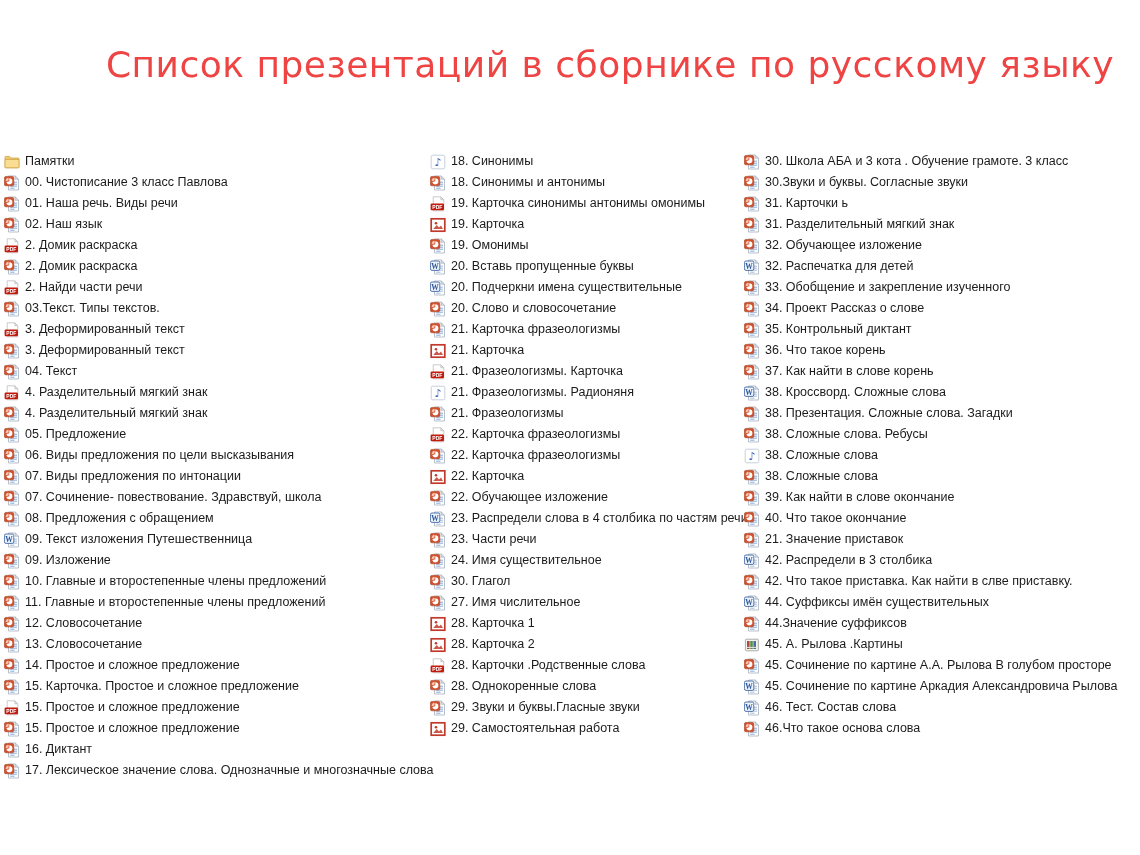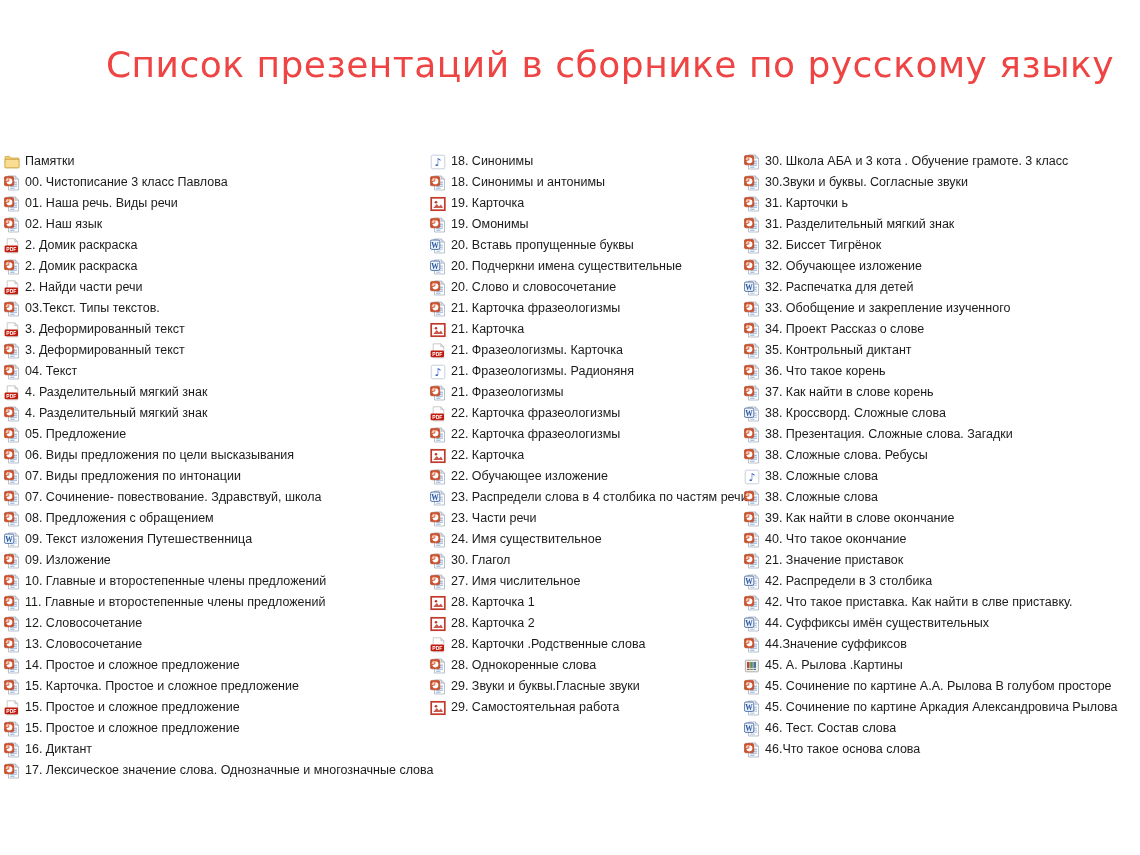--- a/index.html
+++ b/index.html
@@ -580,384 +580,395 @@
               <rect x="0.4" y="1.4" width="9.4" height="9.4" rx="1.6" fill="#d0512d" stroke="#a83d1e" stroke-width="0.6"></rect>
               <path d="M5.3 6.3 L5.3 3.2 A3.1 3.1 0 1 1 2.3 7 Z" fill="#ffffff"></path>
               <path d="M4.6 5.6 L1.7 6.3 A3.1 3.1 0 0 1 4.6 2.7 Z" fill="#f7c6b2"></path>
             </svg>
           </span>
           <span class="label">18. Синонимы и антонимы</span>
         </div>
         <div class="file-row">
           <span class="icon">
             <svg viewBox="0 0 16 16">
-              <rect x="1.2" y="1.8" width="13.6" height="12.4" fill="#ffffff" stroke="#c0392b" stroke-width="1.7"></rect>
-              <circle cx="6" cy="6.2" r="1.3" fill="#c0392b"></circle>
-              <path d="M3.2 12 L6.8 8 L9 10.4 L11 8.6 L13 12 Z" fill="#c0392b" opacity="0.85"></path>
-            </svg>
-          </span>
-          <span class="label">19. Карточка</span>
-        </div>
-        <div class="file-row">
-          <span class="icon">
-            <svg viewBox="0 0 16 16">
-              <path d="M4.5 1 H11.2 L14.5 4.3 V15 H4.5 Z" fill="#ffffff" stroke="#9aa7b8" stroke-width="0.7"></path>
-              <path d="M11.2 1 L14.5 4.3 H11.2 Z" fill="#dde5ee" stroke="#9aa7b8" stroke-width="0.6"></path>
-              <g stroke="#7aa0d4" stroke-width="0.9">
-                <line x1="6.2" y1="7.2" x2="13" y2="7.2"></line>
-                <line x1="6.2" y1="9.2" x2="13" y2="9.2"></line>
-                <line x1="6.2" y1="11.2" x2="13" y2="11.2"></line>
-                <line x1="6.2" y1="13.2" x2="10.5" y2="13.2"></line>
-              </g>
-              <rect x="0.4" y="1.4" width="9.4" height="9.4" rx="1.6" fill="#d0512d" stroke="#a83d1e" stroke-width="0.6"></rect>
-              <path d="M5.3 6.3 L5.3 3.2 A3.1 3.1 0 1 1 2.3 7 Z" fill="#ffffff"></path>
-              <path d="M4.6 5.6 L1.7 6.3 A3.1 3.1 0 0 1 4.6 2.7 Z" fill="#f7c6b2"></path>
-            </svg>
-          </span>
-          <span class="label">19. Омонимы</span>
-        </div>
-        <div class="file-row">
-          <span class="icon">
-            <svg viewBox="0 0 16 16">
-              <path d="M4.5 1 H11.2 L14.5 4.3 V15 H4.5 Z" fill="#ffffff" stroke="#9aa7b8" stroke-width="0.7"></path>
-              <path d="M11.2 1 L14.5 4.3 H11.2 Z" fill="#dde5ee" stroke="#9aa7b8" stroke-width="0.6"></path>
-              <g stroke="#9fb6d4" stroke-width="0.9">
-                <line x1="6.2" y1="7.2" x2="13" y2="7.2"></line>
-                <line x1="6.2" y1="9.2" x2="13" y2="9.2"></line>
-                <line x1="6.2" y1="11.2" x2="13" y2="11.2"></line>
-                <line x1="6.2" y1="13.2" x2="10.5" y2="13.2"></line>
-              </g>
-              <rect x="0.4" y="2" width="9.4" height="9.4" rx="1.6" fill="#eef3fb" stroke="#2b579a" stroke-width="0.8"></rect>
-              <text x="5.1" y="9.6" font-size="7.5" font-weight="bold" fill="#2b579a" text-anchor="middle" font-family="Liberation Serif, serif">W</text>
-            </svg>
-          </span>
-          <span class="label">20. Вставь пропущенные буквы</span>
-        </div>
-        <div class="file-row">
-          <span class="icon">
-            <svg viewBox="0 0 16 16">
-              <path d="M4.5 1 H11.2 L14.5 4.3 V15 H4.5 Z" fill="#ffffff" stroke="#9aa7b8" stroke-width="0.7"></path>
-              <path d="M11.2 1 L14.5 4.3 H11.2 Z" fill="#dde5ee" stroke="#9aa7b8" stroke-width="0.6"></path>
-              <g stroke="#9fb6d4" stroke-width="0.9">
-                <line x1="6.2" y1="7.2" x2="13" y2="7.2"></line>
-                <line x1="6.2" y1="9.2" x2="13" y2="9.2"></line>
-                <line x1="6.2" y1="11.2" x2="13" y2="11.2"></line>
-                <line x1="6.2" y1="13.2" x2="10.5" y2="13.2"></line>
-              </g>
-              <rect x="0.4" y="2" width="9.4" height="9.4" rx="1.6" fill="#eef3fb" stroke="#2b579a" stroke-width="0.8"></rect>
-              <text x="5.1" y="9.6" font-size="7.5" font-weight="bold" fill="#2b579a" text-anchor="middle" font-family="Liberation Serif, serif">W</text>
-            </svg>
-          </span>
-          <span class="label">20. Подчеркни имена существительные</span>
-        </div>
-        <div class="file-row">
-          <span class="icon">
-            <svg viewBox="0 0 16 16">
-              <path d="M4.5 1 H11.2 L14.5 4.3 V15 H4.5 Z" fill="#ffffff" stroke="#9aa7b8" stroke-width="0.7"></path>
-              <path d="M11.2 1 L14.5 4.3 H11.2 Z" fill="#dde5ee" stroke="#9aa7b8" stroke-width="0.6"></path>
-              <g stroke="#7aa0d4" stroke-width="0.9">
-                <line x1="6.2" y1="7.2" x2="13" y2="7.2"></line>
-                <line x1="6.2" y1="9.2" x2="13" y2="9.2"></line>
-                <line x1="6.2" y1="11.2" x2="13" y2="11.2"></line>
-                <line x1="6.2" y1="13.2" x2="10.5" y2="13.2"></line>
-              </g>
-              <rect x="0.4" y="1.4" width="9.4" height="9.4" rx="1.6" fill="#d0512d" stroke="#a83d1e" stroke-width="0.6"></rect>
-              <path d="M5.3 6.3 L5.3 3.2 A3.1 3.1 0 1 1 2.3 7 Z" fill="#ffffff"></path>
-              <path d="M4.6 5.6 L1.7 6.3 A3.1 3.1 0 0 1 4.6 2.7 Z" fill="#f7c6b2"></path>
-            </svg>
-          </span>
-          <span class="label">20. Слово и словосочетание</span>
-        </div>
-        <div class="file-row">
-          <span class="icon">
-            <svg viewBox="0 0 16 16">
-              <path d="M4.5 1 H11.2 L14.5 4.3 V15 H4.5 Z" fill="#ffffff" stroke="#9aa7b8" stroke-width="0.7"></path>
-              <path d="M11.2 1 L14.5 4.3 H11.2 Z" fill="#dde5ee" stroke="#9aa7b8" stroke-width="0.6"></path>
-              <g stroke="#7aa0d4" stroke-width="0.9">
-                <line x1="6.2" y1="7.2" x2="13" y2="7.2"></line>
-                <line x1="6.2" y1="9.2" x2="13" y2="9.2"></line>
-                <line x1="6.2" y1="11.2" x2="13" y2="11.2"></line>
-                <line x1="6.2" y1="13.2" x2="10.5" y2="13.2"></line>
-              </g>
-              <rect x="0.4" y="1.4" width="9.4" height="9.4" rx="1.6" fill="#d0512d" stroke="#a83d1e" stroke-width="0.6"></rect>
-              <path d="M5.3 6.3 L5.3 3.2 A3.1 3.1 0 1 1 2.3 7 Z" fill="#ffffff"></path>
-              <path d="M4.6 5.6 L1.7 6.3 A3.1 3.1 0 0 1 4.6 2.7 Z" fill="#f7c6b2"></path>
-            </svg>
-          </span>
-          <span class="label">21. Карточка фразеологизмы</span>
-        </div>
-        <div class="file-row">
-          <span class="icon">
-            <svg viewBox="0 0 16 16">
-              <rect x="1.2" y="1.8" width="13.6" height="12.4" fill="#ffffff" stroke="#c0392b" stroke-width="1.7"></rect>
-              <circle cx="6" cy="6.2" r="1.3" fill="#c0392b"></circle>
-              <path d="M3.2 12 L6.8 8 L9 10.4 L11 8.6 L13 12 Z" fill="#c0392b" opacity="0.85"></path>
-            </svg>
-          </span>
-          <span class="label">21. Карточка</span>
-        </div>
-        <div class="file-row">
-          <span class="icon">
-            <svg viewBox="0 0 16 16">
               <path d="M3.2 0.8 H10.8 L13.8 3.8 V14.8 H3.2 Z" fill="#ffffff" stroke="#b5b5b5" stroke-width="0.7"></path>
               <path d="M10.8 0.8 L13.8 3.8 H10.8 Z" fill="#e4e4e4" stroke="#b5b5b5" stroke-width="0.6"></path>
               <rect x="0.6" y="7.6" width="13.4" height="6.6" rx="1.2" fill="#c11b0e"></rect>
               <text x="7.3" y="12.8" font-size="5" font-weight="bold" fill="#ffffff" text-anchor="middle" font-family="Liberation Sans, sans-serif">PDF</text>
             </svg>
           </span>
-          <span class="label">21. Фразеологизмы. Карточка</span>
-        </div>
-        <div class="file-row">
-          <span class="icon">
-            <svg viewBox="0 0 16 16">
-              <rect x="1.2" y="1.2" width="13.6" height="13.6" rx="1.5" fill="#ffffff" stroke="#b8c4d6" stroke-width="0.8"></rect>
-              <text x="8" y="12" font-size="11" fill="#3a66c4" text-anchor="middle" font-family="DejaVu Sans, sans-serif">♪</text>
-            </svg>
-          </span>
-          <span class="label">21. Фразеологизмы. Радионяня</span>
-        </div>
-        <div class="file-row">
-          <span class="icon">
-            <svg viewBox="0 0 16 16">
-              <path d="M4.5 1 H11.2 L14.5 4.3 V15 H4.5 Z" fill="#ffffff" stroke="#9aa7b8" stroke-width="0.7"></path>
-              <path d="M11.2 1 L14.5 4.3 H11.2 Z" fill="#dde5ee" stroke="#9aa7b8" stroke-width="0.6"></path>
-              <g stroke="#7aa0d4" stroke-width="0.9">
-                <line x1="6.2" y1="7.2" x2="13" y2="7.2"></line>
-                <line x1="6.2" y1="9.2" x2="13" y2="9.2"></line>
-                <line x1="6.2" y1="11.2" x2="13" y2="11.2"></line>
-                <line x1="6.2" y1="13.2" x2="10.5" y2="13.2"></line>
-              </g>
-              <rect x="0.4" y="1.4" width="9.4" height="9.4" rx="1.6" fill="#d0512d" stroke="#a83d1e" stroke-width="0.6"></rect>
-              <path d="M5.3 6.3 L5.3 3.2 A3.1 3.1 0 1 1 2.3 7 Z" fill="#ffffff"></path>
-              <path d="M4.6 5.6 L1.7 6.3 A3.1 3.1 0 0 1 4.6 2.7 Z" fill="#f7c6b2"></path>
-            </svg>
-          </span>
-          <span class="label">21. Фразеологизмы</span>
+          <span class="label">19. Карточка синонимы антонимы омонимы</span>
+        </div>
+        <div class="file-row">
+          <span class="icon">
+            <svg viewBox="0 0 16 16">
+              <rect x="1.2" y="1.8" width="13.6" height="12.4" fill="#ffffff" stroke="#c0392b" stroke-width="1.7"></rect>
+              <circle cx="6" cy="6.2" r="1.3" fill="#c0392b"></circle>
+              <path d="M3.2 12 L6.8 8 L9 10.4 L11 8.6 L13 12 Z" fill="#c0392b" opacity="0.85"></path>
+            </svg>
+          </span>
+          <span class="label">19. Карточка</span>
+        </div>
+        <div class="file-row">
+          <span class="icon">
+            <svg viewBox="0 0 16 16">
+              <path d="M4.5 1 H11.2 L14.5 4.3 V15 H4.5 Z" fill="#ffffff" stroke="#9aa7b8" stroke-width="0.7"></path>
+              <path d="M11.2 1 L14.5 4.3 H11.2 Z" fill="#dde5ee" stroke="#9aa7b8" stroke-width="0.6"></path>
+              <g stroke="#7aa0d4" stroke-width="0.9">
+                <line x1="6.2" y1="7.2" x2="13" y2="7.2"></line>
+                <line x1="6.2" y1="9.2" x2="13" y2="9.2"></line>
+                <line x1="6.2" y1="11.2" x2="13" y2="11.2"></line>
+                <line x1="6.2" y1="13.2" x2="10.5" y2="13.2"></line>
+              </g>
+              <rect x="0.4" y="1.4" width="9.4" height="9.4" rx="1.6" fill="#d0512d" stroke="#a83d1e" stroke-width="0.6"></rect>
+              <path d="M5.3 6.3 L5.3 3.2 A3.1 3.1 0 1 1 2.3 7 Z" fill="#ffffff"></path>
+              <path d="M4.6 5.6 L1.7 6.3 A3.1 3.1 0 0 1 4.6 2.7 Z" fill="#f7c6b2"></path>
+            </svg>
+          </span>
+          <span class="label">19. Омонимы</span>
+        </div>
+        <div class="file-row">
+          <span class="icon">
+            <svg viewBox="0 0 16 16">
+              <path d="M4.5 1 H11.2 L14.5 4.3 V15 H4.5 Z" fill="#ffffff" stroke="#9aa7b8" stroke-width="0.7"></path>
+              <path d="M11.2 1 L14.5 4.3 H11.2 Z" fill="#dde5ee" stroke="#9aa7b8" stroke-width="0.6"></path>
+              <g stroke="#9fb6d4" stroke-width="0.9">
+                <line x1="6.2" y1="7.2" x2="13" y2="7.2"></line>
+                <line x1="6.2" y1="9.2" x2="13" y2="9.2"></line>
+                <line x1="6.2" y1="11.2" x2="13" y2="11.2"></line>
+                <line x1="6.2" y1="13.2" x2="10.5" y2="13.2"></line>
+              </g>
+              <rect x="0.4" y="2" width="9.4" height="9.4" rx="1.6" fill="#eef3fb" stroke="#2b579a" stroke-width="0.8"></rect>
+              <text x="5.1" y="9.6" font-size="7.5" font-weight="bold" fill="#2b579a" text-anchor="middle" font-family="Liberation Serif, serif">W</text>
+            </svg>
+          </span>
+          <span class="label">20. Вставь пропущенные буквы</span>
+        </div>
+        <div class="file-row">
+          <span class="icon">
+            <svg viewBox="0 0 16 16">
+              <path d="M4.5 1 H11.2 L14.5 4.3 V15 H4.5 Z" fill="#ffffff" stroke="#9aa7b8" stroke-width="0.7"></path>
+              <path d="M11.2 1 L14.5 4.3 H11.2 Z" fill="#dde5ee" stroke="#9aa7b8" stroke-width="0.6"></path>
+              <g stroke="#9fb6d4" stroke-width="0.9">
+                <line x1="6.2" y1="7.2" x2="13" y2="7.2"></line>
+                <line x1="6.2" y1="9.2" x2="13" y2="9.2"></line>
+                <line x1="6.2" y1="11.2" x2="13" y2="11.2"></line>
+                <line x1="6.2" y1="13.2" x2="10.5" y2="13.2"></line>
+              </g>
+              <rect x="0.4" y="2" width="9.4" height="9.4" rx="1.6" fill="#eef3fb" stroke="#2b579a" stroke-width="0.8"></rect>
+              <text x="5.1" y="9.6" font-size="7.5" font-weight="bold" fill="#2b579a" text-anchor="middle" font-family="Liberation Serif, serif">W</text>
+            </svg>
+          </span>
+          <span class="label">20. Подчеркни имена существительные</span>
+        </div>
+        <div class="file-row">
+          <span class="icon">
+            <svg viewBox="0 0 16 16">
+              <path d="M4.5 1 H11.2 L14.5 4.3 V15 H4.5 Z" fill="#ffffff" stroke="#9aa7b8" stroke-width="0.7"></path>
+              <path d="M11.2 1 L14.5 4.3 H11.2 Z" fill="#dde5ee" stroke="#9aa7b8" stroke-width="0.6"></path>
+              <g stroke="#7aa0d4" stroke-width="0.9">
+                <line x1="6.2" y1="7.2" x2="13" y2="7.2"></line>
+                <line x1="6.2" y1="9.2" x2="13" y2="9.2"></line>
+                <line x1="6.2" y1="11.2" x2="13" y2="11.2"></line>
+                <line x1="6.2" y1="13.2" x2="10.5" y2="13.2"></line>
+              </g>
+              <rect x="0.4" y="1.4" width="9.4" height="9.4" rx="1.6" fill="#d0512d" stroke="#a83d1e" stroke-width="0.6"></rect>
+              <path d="M5.3 6.3 L5.3 3.2 A3.1 3.1 0 1 1 2.3 7 Z" fill="#ffffff"></path>
+              <path d="M4.6 5.6 L1.7 6.3 A3.1 3.1 0 0 1 4.6 2.7 Z" fill="#f7c6b2"></path>
+            </svg>
+          </span>
+          <span class="label">20. Слово и словосочетание</span>
+        </div>
+        <div class="file-row">
+          <span class="icon">
+            <svg viewBox="0 0 16 16">
+              <path d="M4.5 1 H11.2 L14.5 4.3 V15 H4.5 Z" fill="#ffffff" stroke="#9aa7b8" stroke-width="0.7"></path>
+              <path d="M11.2 1 L14.5 4.3 H11.2 Z" fill="#dde5ee" stroke="#9aa7b8" stroke-width="0.6"></path>
+              <g stroke="#7aa0d4" stroke-width="0.9">
+                <line x1="6.2" y1="7.2" x2="13" y2="7.2"></line>
+                <line x1="6.2" y1="9.2" x2="13" y2="9.2"></line>
+                <line x1="6.2" y1="11.2" x2="13" y2="11.2"></line>
+                <line x1="6.2" y1="13.2" x2="10.5" y2="13.2"></line>
+              </g>
+              <rect x="0.4" y="1.4" width="9.4" height="9.4" rx="1.6" fill="#d0512d" stroke="#a83d1e" stroke-width="0.6"></rect>
+              <path d="M5.3 6.3 L5.3 3.2 A3.1 3.1 0 1 1 2.3 7 Z" fill="#ffffff"></path>
+              <path d="M4.6 5.6 L1.7 6.3 A3.1 3.1 0 0 1 4.6 2.7 Z" fill="#f7c6b2"></path>
+            </svg>
+          </span>
+          <span class="label">21. Карточка фразеологизмы</span>
+        </div>
+        <div class="file-row">
+          <span class="icon">
+            <svg viewBox="0 0 16 16">
+              <rect x="1.2" y="1.8" width="13.6" height="12.4" fill="#ffffff" stroke="#c0392b" stroke-width="1.7"></rect>
+              <circle cx="6" cy="6.2" r="1.3" fill="#c0392b"></circle>
+              <path d="M3.2 12 L6.8 8 L9 10.4 L11 8.6 L13 12 Z" fill="#c0392b" opacity="0.85"></path>
+            </svg>
+          </span>
+          <span class="label">21. Карточка</span>
         </div>
         <div class="file-row">
           <span class="icon">
             <svg viewBox="0 0 16 16">
               <path d="M3.2 0.8 H10.8 L13.8 3.8 V14.8 H3.2 Z" fill="#ffffff" stroke="#b5b5b5" stroke-width="0.7"></path>
               <path d="M10.8 0.8 L13.8 3.8 H10.8 Z" fill="#e4e4e4" stroke="#b5b5b5" stroke-width="0.6"></path>
               <rect x="0.6" y="7.6" width="13.4" height="6.6" rx="1.2" fill="#c11b0e"></rect>
               <text x="7.3" y="12.8" font-size="5" font-weight="bold" fill="#ffffff" text-anchor="middle" font-family="Liberation Sans, sans-serif">PDF</text>
             </svg>
           </span>
-          <span class="label">22. Карточка фразеологизмы</span>
-        </div>
-        <div class="file-row">
-          <span class="icon">
-            <svg viewBox="0 0 16 16">
-              <path d="M4.5 1 H11.2 L14.5 4.3 V15 H4.5 Z" fill="#ffffff" stroke="#9aa7b8" stroke-width="0.7"></path>
-              <path d="M11.2 1 L14.5 4.3 H11.2 Z" fill="#dde5ee" stroke="#9aa7b8" stroke-width="0.6"></path>
-              <g stroke="#7aa0d4" stroke-width="0.9">
-                <line x1="6.2" y1="7.2" x2="13" y2="7.2"></line>
-                <line x1="6.2" y1="9.2" x2="13" y2="9.2"></line>
-                <line x1="6.2" y1="11.2" x2="13" y2="11.2"></line>
-                <line x1="6.2" y1="13.2" x2="10.5" y2="13.2"></line>
-              </g>
-              <rect x="0.4" y="1.4" width="9.4" height="9.4" rx="1.6" fill="#d0512d" stroke="#a83d1e" stroke-width="0.6"></rect>
-              <path d="M5.3 6.3 L5.3 3.2 A3.1 3.1 0 1 1 2.3 7 Z" fill="#ffffff"></path>
-              <path d="M4.6 5.6 L1.7 6.3 A3.1 3.1 0 0 1 4.6 2.7 Z" fill="#f7c6b2"></path>
-            </svg>
-          </span>
-          <span class="label">22. Карточка фразеологизмы</span>
-        </div>
-        <div class="file-row">
-          <span class="icon">
-            <svg viewBox="0 0 16 16">
-              <rect x="1.2" y="1.8" width="13.6" height="12.4" fill="#ffffff" stroke="#c0392b" stroke-width="1.7"></rect>
-              <circle cx="6" cy="6.2" r="1.3" fill="#c0392b"></circle>
-              <path d="M3.2 12 L6.8 8 L9 10.4 L11 8.6 L13 12 Z" fill="#c0392b" opacity="0.85"></path>
-            </svg>
-          </span>
-          <span class="label">22. Карточка</span>
-        </div>
-        <div class="file-row">
-          <span class="icon">
-            <svg viewBox="0 0 16 16">
-              <path d="M4.5 1 H11.2 L14.5 4.3 V15 H4.5 Z" fill="#ffffff" stroke="#9aa7b8" stroke-width="0.7"></path>
-              <path d="M11.2 1 L14.5 4.3 H11.2 Z" fill="#dde5ee" stroke="#9aa7b8" stroke-width="0.6"></path>
-              <g stroke="#7aa0d4" stroke-width="0.9">
-                <line x1="6.2" y1="7.2" x2="13" y2="7.2"></line>
-                <line x1="6.2" y1="9.2" x2="13" y2="9.2"></line>
-                <line x1="6.2" y1="11.2" x2="13" y2="11.2"></line>
-                <line x1="6.2" y1="13.2" x2="10.5" y2="13.2"></line>
-              </g>
-              <rect x="0.4" y="1.4" width="9.4" height="9.4" rx="1.6" fill="#d0512d" stroke="#a83d1e" stroke-width="0.6"></rect>
-              <path d="M5.3 6.3 L5.3 3.2 A3.1 3.1 0 1 1 2.3 7 Z" fill="#ffffff"></path>
-              <path d="M4.6 5.6 L1.7 6.3 A3.1 3.1 0 0 1 4.6 2.7 Z" fill="#f7c6b2"></path>
-            </svg>
-          </span>
-          <span class="label">22. Обучающее изложение</span>
-        </div>
-        <div class="file-row">
-          <span class="icon">
-            <svg viewBox="0 0 16 16">
-              <path d="M4.5 1 H11.2 L14.5 4.3 V15 H4.5 Z" fill="#ffffff" stroke="#9aa7b8" stroke-width="0.7"></path>
-              <path d="M11.2 1 L14.5 4.3 H11.2 Z" fill="#dde5ee" stroke="#9aa7b8" stroke-width="0.6"></path>
-              <g stroke="#9fb6d4" stroke-width="0.9">
-                <line x1="6.2" y1="7.2" x2="13" y2="7.2"></line>
-                <line x1="6.2" y1="9.2" x2="13" y2="9.2"></line>
-                <line x1="6.2" y1="11.2" x2="13" y2="11.2"></line>
-                <line x1="6.2" y1="13.2" x2="10.5" y2="13.2"></line>
-              </g>
-              <rect x="0.4" y="2" width="9.4" height="9.4" rx="1.6" fill="#eef3fb" stroke="#2b579a" stroke-width="0.8"></rect>
-              <text x="5.1" y="9.6" font-size="7.5" font-weight="bold" fill="#2b579a" text-anchor="middle" font-family="Liberation Serif, serif">W</text>
-            </svg>
-          </span>
-          <span class="label">23. Распредели слова в 4 столбика по частям речи</span>
-        </div>
-        <div class="file-row">
-          <span class="icon">
-            <svg viewBox="0 0 16 16">
-              <path d="M4.5 1 H11.2 L14.5 4.3 V15 H4.5 Z" fill="#ffffff" stroke="#9aa7b8" stroke-width="0.7"></path>
-              <path d="M11.2 1 L14.5 4.3 H11.2 Z" fill="#dde5ee" stroke="#9aa7b8" stroke-width="0.6"></path>
-              <g stroke="#7aa0d4" stroke-width="0.9">
-                <line x1="6.2" y1="7.2" x2="13" y2="7.2"></line>
-                <line x1="6.2" y1="9.2" x2="13" y2="9.2"></line>
-                <line x1="6.2" y1="11.2" x2="13" y2="11.2"></line>
-                <line x1="6.2" y1="13.2" x2="10.5" y2="13.2"></line>
-              </g>
-              <rect x="0.4" y="1.4" width="9.4" height="9.4" rx="1.6" fill="#d0512d" stroke="#a83d1e" stroke-width="0.6"></rect>
-              <path d="M5.3 6.3 L5.3 3.2 A3.1 3.1 0 1 1 2.3 7 Z" fill="#ffffff"></path>
-              <path d="M4.6 5.6 L1.7 6.3 A3.1 3.1 0 0 1 4.6 2.7 Z" fill="#f7c6b2"></path>
-            </svg>
-          </span>
-          <span class="label">23. Части речи</span>
-        </div>
-        <div class="file-row">
-          <span class="icon">
-            <svg viewBox="0 0 16 16">
-              <path d="M4.5 1 H11.2 L14.5 4.3 V15 H4.5 Z" fill="#ffffff" stroke="#9aa7b8" stroke-width="0.7"></path>
-              <path d="M11.2 1 L14.5 4.3 H11.2 Z" fill="#dde5ee" stroke="#9aa7b8" stroke-width="0.6"></path>
-              <g stroke="#7aa0d4" stroke-width="0.9">
-                <line x1="6.2" y1="7.2" x2="13" y2="7.2"></line>
-                <line x1="6.2" y1="9.2" x2="13" y2="9.2"></line>
-                <line x1="6.2" y1="11.2" x2="13" y2="11.2"></line>
-                <line x1="6.2" y1="13.2" x2="10.5" y2="13.2"></line>
-              </g>
-              <rect x="0.4" y="1.4" width="9.4" height="9.4" rx="1.6" fill="#d0512d" stroke="#a83d1e" stroke-width="0.6"></rect>
-              <path d="M5.3 6.3 L5.3 3.2 A3.1 3.1 0 1 1 2.3 7 Z" fill="#ffffff"></path>
-              <path d="M4.6 5.6 L1.7 6.3 A3.1 3.1 0 0 1 4.6 2.7 Z" fill="#f7c6b2"></path>
-            </svg>
-          </span>
-          <span class="label">24. Имя существительное</span>
-        </div>
-        <div class="file-row">
-          <span class="icon">
-            <svg viewBox="0 0 16 16">
-              <path d="M4.5 1 H11.2 L14.5 4.3 V15 H4.5 Z" fill="#ffffff" stroke="#9aa7b8" stroke-width="0.7"></path>
-              <path d="M11.2 1 L14.5 4.3 H11.2 Z" fill="#dde5ee" stroke="#9aa7b8" stroke-width="0.6"></path>
-              <g stroke="#7aa0d4" stroke-width="0.9">
-                <line x1="6.2" y1="7.2" x2="13" y2="7.2"></line>
-                <line x1="6.2" y1="9.2" x2="13" y2="9.2"></line>
-                <line x1="6.2" y1="11.2" x2="13" y2="11.2"></line>
-                <line x1="6.2" y1="13.2" x2="10.5" y2="13.2"></line>
-              </g>
-              <rect x="0.4" y="1.4" width="9.4" height="9.4" rx="1.6" fill="#d0512d" stroke="#a83d1e" stroke-width="0.6"></rect>
-              <path d="M5.3 6.3 L5.3 3.2 A3.1 3.1 0 1 1 2.3 7 Z" fill="#ffffff"></path>
-              <path d="M4.6 5.6 L1.7 6.3 A3.1 3.1 0 0 1 4.6 2.7 Z" fill="#f7c6b2"></path>
-            </svg>
-          </span>
-          <span class="label">30. Глагол</span>
-        </div>
-        <div class="file-row">
-          <span class="icon">
-            <svg viewBox="0 0 16 16">
-              <path d="M4.5 1 H11.2 L14.5 4.3 V15 H4.5 Z" fill="#ffffff" stroke="#9aa7b8" stroke-width="0.7"></path>
-              <path d="M11.2 1 L14.5 4.3 H11.2 Z" fill="#dde5ee" stroke="#9aa7b8" stroke-width="0.6"></path>
-              <g stroke="#7aa0d4" stroke-width="0.9">
-                <line x1="6.2" y1="7.2" x2="13" y2="7.2"></line>
-                <line x1="6.2" y1="9.2" x2="13" y2="9.2"></line>
-                <line x1="6.2" y1="11.2" x2="13" y2="11.2"></line>
-                <line x1="6.2" y1="13.2" x2="10.5" y2="13.2"></line>
-              </g>
-              <rect x="0.4" y="1.4" width="9.4" height="9.4" rx="1.6" fill="#d0512d" stroke="#a83d1e" stroke-width="0.6"></rect>
-              <path d="M5.3 6.3 L5.3 3.2 A3.1 3.1 0 1 1 2.3 7 Z" fill="#ffffff"></path>
-              <path d="M4.6 5.6 L1.7 6.3 A3.1 3.1 0 0 1 4.6 2.7 Z" fill="#f7c6b2"></path>
-            </svg>
-          </span>
-          <span class="label">27. Имя числительное</span>
-        </div>
-        <div class="file-row">
-          <span class="icon">
-            <svg viewBox="0 0 16 16">
-              <rect x="1.2" y="1.8" width="13.6" height="12.4" fill="#ffffff" stroke="#c0392b" stroke-width="1.7"></rect>
-              <circle cx="6" cy="6.2" r="1.3" fill="#c0392b"></circle>
-              <path d="M3.2 12 L6.8 8 L9 10.4 L11 8.6 L13 12 Z" fill="#c0392b" opacity="0.85"></path>
-            </svg>
-          </span>
-          <span class="label">28. Карточка 1</span>
-        </div>
-        <div class="file-row">
-          <span class="icon">
-            <svg viewBox="0 0 16 16">
-              <rect x="1.2" y="1.8" width="13.6" height="12.4" fill="#ffffff" stroke="#c0392b" stroke-width="1.7"></rect>
-              <circle cx="6" cy="6.2" r="1.3" fill="#c0392b"></circle>
-              <path d="M3.2 12 L6.8 8 L9 10.4 L11 8.6 L13 12 Z" fill="#c0392b" opacity="0.85"></path>
-            </svg>
-          </span>
-          <span class="label">28. Карточка 2</span>
+          <span class="label">21. Фразеологизмы. Карточка</span>
+        </div>
+        <div class="file-row">
+          <span class="icon">
+            <svg viewBox="0 0 16 16">
+              <rect x="1.2" y="1.2" width="13.6" height="13.6" rx="1.5" fill="#ffffff" stroke="#b8c4d6" stroke-width="0.8"></rect>
+              <text x="8" y="12" font-size="11" fill="#3a66c4" text-anchor="middle" font-family="DejaVu Sans, sans-serif">♪</text>
+            </svg>
+          </span>
+          <span class="label">21. Фразеологизмы. Радионяня</span>
+        </div>
+        <div class="file-row">
+          <span class="icon">
+            <svg viewBox="0 0 16 16">
+              <path d="M4.5 1 H11.2 L14.5 4.3 V15 H4.5 Z" fill="#ffffff" stroke="#9aa7b8" stroke-width="0.7"></path>
+              <path d="M11.2 1 L14.5 4.3 H11.2 Z" fill="#dde5ee" stroke="#9aa7b8" stroke-width="0.6"></path>
+              <g stroke="#7aa0d4" stroke-width="0.9">
+                <line x1="6.2" y1="7.2" x2="13" y2="7.2"></line>
+                <line x1="6.2" y1="9.2" x2="13" y2="9.2"></line>
+                <line x1="6.2" y1="11.2" x2="13" y2="11.2"></line>
+                <line x1="6.2" y1="13.2" x2="10.5" y2="13.2"></line>
+              </g>
+              <rect x="0.4" y="1.4" width="9.4" height="9.4" rx="1.6" fill="#d0512d" stroke="#a83d1e" stroke-width="0.6"></rect>
+              <path d="M5.3 6.3 L5.3 3.2 A3.1 3.1 0 1 1 2.3 7 Z" fill="#ffffff"></path>
+              <path d="M4.6 5.6 L1.7 6.3 A3.1 3.1 0 0 1 4.6 2.7 Z" fill="#f7c6b2"></path>
+            </svg>
+          </span>
+          <span class="label">21. Фразеологизмы</span>
         </div>
         <div class="file-row">
           <span class="icon">
             <svg viewBox="0 0 16 16">
               <path d="M3.2 0.8 H10.8 L13.8 3.8 V14.8 H3.2 Z" fill="#ffffff" stroke="#b5b5b5" stroke-width="0.7"></path>
               <path d="M10.8 0.8 L13.8 3.8 H10.8 Z" fill="#e4e4e4" stroke="#b5b5b5" stroke-width="0.6"></path>
               <rect x="0.6" y="7.6" width="13.4" height="6.6" rx="1.2" fill="#c11b0e"></rect>
               <text x="7.3" y="12.8" font-size="5" font-weight="bold" fill="#ffffff" text-anchor="middle" font-family="Liberation Sans, sans-serif">PDF</text>
             </svg>
           </span>
-          <span class="label">28. Карточки .Родственные слова</span>
-        </div>
-        <div class="file-row">
-          <span class="icon">
-            <svg viewBox="0 0 16 16">
-              <path d="M4.5 1 H11.2 L14.5 4.3 V15 H4.5 Z" fill="#ffffff" stroke="#9aa7b8" stroke-width="0.7"></path>
-              <path d="M11.2 1 L14.5 4.3 H11.2 Z" fill="#dde5ee" stroke="#9aa7b8" stroke-width="0.6"></path>
-              <g stroke="#7aa0d4" stroke-width="0.9">
-                <line x1="6.2" y1="7.2" x2="13" y2="7.2"></line>
-                <line x1="6.2" y1="9.2" x2="13" y2="9.2"></line>
-                <line x1="6.2" y1="11.2" x2="13" y2="11.2"></line>
-                <line x1="6.2" y1="13.2" x2="10.5" y2="13.2"></line>
-              </g>
-              <rect x="0.4" y="1.4" width="9.4" height="9.4" rx="1.6" fill="#d0512d" stroke="#a83d1e" stroke-width="0.6"></rect>
-              <path d="M5.3 6.3 L5.3 3.2 A3.1 3.1 0 1 1 2.3 7 Z" fill="#ffffff"></path>
-              <path d="M4.6 5.6 L1.7 6.3 A3.1 3.1 0 0 1 4.6 2.7 Z" fill="#f7c6b2"></path>
-            </svg>
-          </span>
-          <span class="label">28. Однокоренные слова</span>
-        </div>
-        <div class="file-row">
-          <span class="icon">
-            <svg viewBox="0 0 16 16">
-              <path d="M4.5 1 H11.2 L14.5 4.3 V15 H4.5 Z" fill="#ffffff" stroke="#9aa7b8" stroke-width="0.7"></path>
-              <path d="M11.2 1 L14.5 4.3 H11.2 Z" fill="#dde5ee" stroke="#9aa7b8" stroke-width="0.6"></path>
-              <g stroke="#7aa0d4" stroke-width="0.9">
-                <line x1="6.2" y1="7.2" x2="13" y2="7.2"></line>
-                <line x1="6.2" y1="9.2" x2="13" y2="9.2"></line>
-                <line x1="6.2" y1="11.2" x2="13" y2="11.2"></line>
-                <line x1="6.2" y1="13.2" x2="10.5" y2="13.2"></line>
-              </g>
-              <rect x="0.4" y="1.4" width="9.4" height="9.4" rx="1.6" fill="#d0512d" stroke="#a83d1e" stroke-width="0.6"></rect>
-              <path d="M5.3 6.3 L5.3 3.2 A3.1 3.1 0 1 1 2.3 7 Z" fill="#ffffff"></path>
-              <path d="M4.6 5.6 L1.7 6.3 A3.1 3.1 0 0 1 4.6 2.7 Z" fill="#f7c6b2"></path>
-            </svg>
-          </span>
-          <span class="label">29. Звуки и буквы.Гласные звуки</span>
+          <span class="label">22. Карточка фразеологизмы</span>
+        </div>
+        <div class="file-row">
+          <span class="icon">
+            <svg viewBox="0 0 16 16">
+              <path d="M4.5 1 H11.2 L14.5 4.3 V15 H4.5 Z" fill="#ffffff" stroke="#9aa7b8" stroke-width="0.7"></path>
+              <path d="M11.2 1 L14.5 4.3 H11.2 Z" fill="#dde5ee" stroke="#9aa7b8" stroke-width="0.6"></path>
+              <g stroke="#7aa0d4" stroke-width="0.9">
+                <line x1="6.2" y1="7.2" x2="13" y2="7.2"></line>
+                <line x1="6.2" y1="9.2" x2="13" y2="9.2"></line>
+                <line x1="6.2" y1="11.2" x2="13" y2="11.2"></line>
+                <line x1="6.2" y1="13.2" x2="10.5" y2="13.2"></line>
+              </g>
+              <rect x="0.4" y="1.4" width="9.4" height="9.4" rx="1.6" fill="#d0512d" stroke="#a83d1e" stroke-width="0.6"></rect>
+              <path d="M5.3 6.3 L5.3 3.2 A3.1 3.1 0 1 1 2.3 7 Z" fill="#ffffff"></path>
+              <path d="M4.6 5.6 L1.7 6.3 A3.1 3.1 0 0 1 4.6 2.7 Z" fill="#f7c6b2"></path>
+            </svg>
+          </span>
+          <span class="label">22. Карточка фразеологизмы</span>
         </div>
         <div class="file-row">
           <span class="icon">
             <svg viewBox="0 0 16 16">
               <rect x="1.2" y="1.8" width="13.6" height="12.4" fill="#ffffff" stroke="#c0392b" stroke-width="1.7"></rect>
               <circle cx="6" cy="6.2" r="1.3" fill="#c0392b"></circle>
               <path d="M3.2 12 L6.8 8 L9 10.4 L11 8.6 L13 12 Z" fill="#c0392b" opacity="0.85"></path>
             </svg>
           </span>
+          <span class="label">22. Карточка</span>
+        </div>
+        <div class="file-row">
+          <span class="icon">
+            <svg viewBox="0 0 16 16">
+              <path d="M4.5 1 H11.2 L14.5 4.3 V15 H4.5 Z" fill="#ffffff" stroke="#9aa7b8" stroke-width="0.7"></path>
+              <path d="M11.2 1 L14.5 4.3 H11.2 Z" fill="#dde5ee" stroke="#9aa7b8" stroke-width="0.6"></path>
+              <g stroke="#7aa0d4" stroke-width="0.9">
+                <line x1="6.2" y1="7.2" x2="13" y2="7.2"></line>
+                <line x1="6.2" y1="9.2" x2="13" y2="9.2"></line>
+                <line x1="6.2" y1="11.2" x2="13" y2="11.2"></line>
+                <line x1="6.2" y1="13.2" x2="10.5" y2="13.2"></line>
+              </g>
+              <rect x="0.4" y="1.4" width="9.4" height="9.4" rx="1.6" fill="#d0512d" stroke="#a83d1e" stroke-width="0.6"></rect>
+              <path d="M5.3 6.3 L5.3 3.2 A3.1 3.1 0 1 1 2.3 7 Z" fill="#ffffff"></path>
+              <path d="M4.6 5.6 L1.7 6.3 A3.1 3.1 0 0 1 4.6 2.7 Z" fill="#f7c6b2"></path>
+            </svg>
+          </span>
+          <span class="label">22. Обучающее изложение</span>
+        </div>
+        <div class="file-row">
+          <span class="icon">
+            <svg viewBox="0 0 16 16">
+              <path d="M4.5 1 H11.2 L14.5 4.3 V15 H4.5 Z" fill="#ffffff" stroke="#9aa7b8" stroke-width="0.7"></path>
+              <path d="M11.2 1 L14.5 4.3 H11.2 Z" fill="#dde5ee" stroke="#9aa7b8" stroke-width="0.6"></path>
+              <g stroke="#9fb6d4" stroke-width="0.9">
+                <line x1="6.2" y1="7.2" x2="13" y2="7.2"></line>
+                <line x1="6.2" y1="9.2" x2="13" y2="9.2"></line>
+                <line x1="6.2" y1="11.2" x2="13" y2="11.2"></line>
+                <line x1="6.2" y1="13.2" x2="10.5" y2="13.2"></line>
+              </g>
+              <rect x="0.4" y="2" width="9.4" height="9.4" rx="1.6" fill="#eef3fb" stroke="#2b579a" stroke-width="0.8"></rect>
+              <text x="5.1" y="9.6" font-size="7.5" font-weight="bold" fill="#2b579a" text-anchor="middle" font-family="Liberation Serif, serif">W</text>
+            </svg>
+          </span>
+          <span class="label">23. Распредели слова в 4 столбика по частям речи</span>
+        </div>
+        <div class="file-row">
+          <span class="icon">
+            <svg viewBox="0 0 16 16">
+              <path d="M4.5 1 H11.2 L14.5 4.3 V15 H4.5 Z" fill="#ffffff" stroke="#9aa7b8" stroke-width="0.7"></path>
+              <path d="M11.2 1 L14.5 4.3 H11.2 Z" fill="#dde5ee" stroke="#9aa7b8" stroke-width="0.6"></path>
+              <g stroke="#7aa0d4" stroke-width="0.9">
+                <line x1="6.2" y1="7.2" x2="13" y2="7.2"></line>
+                <line x1="6.2" y1="9.2" x2="13" y2="9.2"></line>
+                <line x1="6.2" y1="11.2" x2="13" y2="11.2"></line>
+                <line x1="6.2" y1="13.2" x2="10.5" y2="13.2"></line>
+              </g>
+              <rect x="0.4" y="1.4" width="9.4" height="9.4" rx="1.6" fill="#d0512d" stroke="#a83d1e" stroke-width="0.6"></rect>
+              <path d="M5.3 6.3 L5.3 3.2 A3.1 3.1 0 1 1 2.3 7 Z" fill="#ffffff"></path>
+              <path d="M4.6 5.6 L1.7 6.3 A3.1 3.1 0 0 1 4.6 2.7 Z" fill="#f7c6b2"></path>
+            </svg>
+          </span>
+          <span class="label">23. Части речи</span>
+        </div>
+        <div class="file-row">
+          <span class="icon">
+            <svg viewBox="0 0 16 16">
+              <path d="M4.5 1 H11.2 L14.5 4.3 V15 H4.5 Z" fill="#ffffff" stroke="#9aa7b8" stroke-width="0.7"></path>
+              <path d="M11.2 1 L14.5 4.3 H11.2 Z" fill="#dde5ee" stroke="#9aa7b8" stroke-width="0.6"></path>
+              <g stroke="#7aa0d4" stroke-width="0.9">
+                <line x1="6.2" y1="7.2" x2="13" y2="7.2"></line>
+                <line x1="6.2" y1="9.2" x2="13" y2="9.2"></line>
+                <line x1="6.2" y1="11.2" x2="13" y2="11.2"></line>
+                <line x1="6.2" y1="13.2" x2="10.5" y2="13.2"></line>
+              </g>
+              <rect x="0.4" y="1.4" width="9.4" height="9.4" rx="1.6" fill="#d0512d" stroke="#a83d1e" stroke-width="0.6"></rect>
+              <path d="M5.3 6.3 L5.3 3.2 A3.1 3.1 0 1 1 2.3 7 Z" fill="#ffffff"></path>
+              <path d="M4.6 5.6 L1.7 6.3 A3.1 3.1 0 0 1 4.6 2.7 Z" fill="#f7c6b2"></path>
+            </svg>
+          </span>
+          <span class="label">24. Имя существительное</span>
+        </div>
+        <div class="file-row">
+          <span class="icon">
+            <svg viewBox="0 0 16 16">
+              <path d="M4.5 1 H11.2 L14.5 4.3 V15 H4.5 Z" fill="#ffffff" stroke="#9aa7b8" stroke-width="0.7"></path>
+              <path d="M11.2 1 L14.5 4.3 H11.2 Z" fill="#dde5ee" stroke="#9aa7b8" stroke-width="0.6"></path>
+              <g stroke="#7aa0d4" stroke-width="0.9">
+                <line x1="6.2" y1="7.2" x2="13" y2="7.2"></line>
+                <line x1="6.2" y1="9.2" x2="13" y2="9.2"></line>
+                <line x1="6.2" y1="11.2" x2="13" y2="11.2"></line>
+                <line x1="6.2" y1="13.2" x2="10.5" y2="13.2"></line>
+              </g>
+              <rect x="0.4" y="1.4" width="9.4" height="9.4" rx="1.6" fill="#d0512d" stroke="#a83d1e" stroke-width="0.6"></rect>
+              <path d="M5.3 6.3 L5.3 3.2 A3.1 3.1 0 1 1 2.3 7 Z" fill="#ffffff"></path>
+              <path d="M4.6 5.6 L1.7 6.3 A3.1 3.1 0 0 1 4.6 2.7 Z" fill="#f7c6b2"></path>
+            </svg>
+          </span>
+          <span class="label">30. Глагол</span>
+        </div>
+        <div class="file-row">
+          <span class="icon">
+            <svg viewBox="0 0 16 16">
+              <path d="M4.5 1 H11.2 L14.5 4.3 V15 H4.5 Z" fill="#ffffff" stroke="#9aa7b8" stroke-width="0.7"></path>
+              <path d="M11.2 1 L14.5 4.3 H11.2 Z" fill="#dde5ee" stroke="#9aa7b8" stroke-width="0.6"></path>
+              <g stroke="#7aa0d4" stroke-width="0.9">
+                <line x1="6.2" y1="7.2" x2="13" y2="7.2"></line>
+                <line x1="6.2" y1="9.2" x2="13" y2="9.2"></line>
+                <line x1="6.2" y1="11.2" x2="13" y2="11.2"></line>
+                <line x1="6.2" y1="13.2" x2="10.5" y2="13.2"></line>
+              </g>
+              <rect x="0.4" y="1.4" width="9.4" height="9.4" rx="1.6" fill="#d0512d" stroke="#a83d1e" stroke-width="0.6"></rect>
+              <path d="M5.3 6.3 L5.3 3.2 A3.1 3.1 0 1 1 2.3 7 Z" fill="#ffffff"></path>
+              <path d="M4.6 5.6 L1.7 6.3 A3.1 3.1 0 0 1 4.6 2.7 Z" fill="#f7c6b2"></path>
+            </svg>
+          </span>
+          <span class="label">27. Имя числительное</span>
+        </div>
+        <div class="file-row">
+          <span class="icon">
+            <svg viewBox="0 0 16 16">
+              <rect x="1.2" y="1.8" width="13.6" height="12.4" fill="#ffffff" stroke="#c0392b" stroke-width="1.7"></rect>
+              <circle cx="6" cy="6.2" r="1.3" fill="#c0392b"></circle>
+              <path d="M3.2 12 L6.8 8 L9 10.4 L11 8.6 L13 12 Z" fill="#c0392b" opacity="0.85"></path>
+            </svg>
+          </span>
+          <span class="label">28. Карточка 1</span>
+        </div>
+        <div class="file-row">
+          <span class="icon">
+            <svg viewBox="0 0 16 16">
+              <rect x="1.2" y="1.8" width="13.6" height="12.4" fill="#ffffff" stroke="#c0392b" stroke-width="1.7"></rect>
+              <circle cx="6" cy="6.2" r="1.3" fill="#c0392b"></circle>
+              <path d="M3.2 12 L6.8 8 L9 10.4 L11 8.6 L13 12 Z" fill="#c0392b" opacity="0.85"></path>
+            </svg>
+          </span>
+          <span class="label">28. Карточка 2</span>
+        </div>
+        <div class="file-row">
+          <span class="icon">
+            <svg viewBox="0 0 16 16">
+              <path d="M3.2 0.8 H10.8 L13.8 3.8 V14.8 H3.2 Z" fill="#ffffff" stroke="#b5b5b5" stroke-width="0.7"></path>
+              <path d="M10.8 0.8 L13.8 3.8 H10.8 Z" fill="#e4e4e4" stroke="#b5b5b5" stroke-width="0.6"></path>
+              <rect x="0.6" y="7.6" width="13.4" height="6.6" rx="1.2" fill="#c11b0e"></rect>
+              <text x="7.3" y="12.8" font-size="5" font-weight="bold" fill="#ffffff" text-anchor="middle" font-family="Liberation Sans, sans-serif">PDF</text>
+            </svg>
+          </span>
+          <span class="label">28. Карточки .Родственные слова</span>
+        </div>
+        <div class="file-row">
+          <span class="icon">
+            <svg viewBox="0 0 16 16">
+              <path d="M4.5 1 H11.2 L14.5 4.3 V15 H4.5 Z" fill="#ffffff" stroke="#9aa7b8" stroke-width="0.7"></path>
+              <path d="M11.2 1 L14.5 4.3 H11.2 Z" fill="#dde5ee" stroke="#9aa7b8" stroke-width="0.6"></path>
+              <g stroke="#7aa0d4" stroke-width="0.9">
+                <line x1="6.2" y1="7.2" x2="13" y2="7.2"></line>
+                <line x1="6.2" y1="9.2" x2="13" y2="9.2"></line>
+                <line x1="6.2" y1="11.2" x2="13" y2="11.2"></line>
+                <line x1="6.2" y1="13.2" x2="10.5" y2="13.2"></line>
+              </g>
+              <rect x="0.4" y="1.4" width="9.4" height="9.4" rx="1.6" fill="#d0512d" stroke="#a83d1e" stroke-width="0.6"></rect>
+              <path d="M5.3 6.3 L5.3 3.2 A3.1 3.1 0 1 1 2.3 7 Z" fill="#ffffff"></path>
+              <path d="M4.6 5.6 L1.7 6.3 A3.1 3.1 0 0 1 4.6 2.7 Z" fill="#f7c6b2"></path>
+            </svg>
+          </span>
+          <span class="label">28. Однокоренные слова</span>
+        </div>
+        <div class="file-row">
+          <span class="icon">
+            <svg viewBox="0 0 16 16">
+              <path d="M4.5 1 H11.2 L14.5 4.3 V15 H4.5 Z" fill="#ffffff" stroke="#9aa7b8" stroke-width="0.7"></path>
+              <path d="M11.2 1 L14.5 4.3 H11.2 Z" fill="#dde5ee" stroke="#9aa7b8" stroke-width="0.6"></path>
+              <g stroke="#7aa0d4" stroke-width="0.9">
+                <line x1="6.2" y1="7.2" x2="13" y2="7.2"></line>
+                <line x1="6.2" y1="9.2" x2="13" y2="9.2"></line>
+                <line x1="6.2" y1="11.2" x2="13" y2="11.2"></line>
+                <line x1="6.2" y1="13.2" x2="10.5" y2="13.2"></line>
+              </g>
+              <rect x="0.4" y="1.4" width="9.4" height="9.4" rx="1.6" fill="#d0512d" stroke="#a83d1e" stroke-width="0.6"></rect>
+              <path d="M5.3 6.3 L5.3 3.2 A3.1 3.1 0 1 1 2.3 7 Z" fill="#ffffff"></path>
+              <path d="M4.6 5.6 L1.7 6.3 A3.1 3.1 0 0 1 4.6 2.7 Z" fill="#f7c6b2"></path>
+            </svg>
+          </span>
+          <span class="label">29. Звуки и буквы.Гласные звуки</span>
+        </div>
+        <div class="file-row">
+          <span class="icon">
+            <svg viewBox="0 0 16 16">
+              <rect x="1.2" y="1.8" width="13.6" height="12.4" fill="#ffffff" stroke="#c0392b" stroke-width="1.7"></rect>
+              <circle cx="6" cy="6.2" r="1.3" fill="#c0392b"></circle>
+              <path d="M3.2 12 L6.8 8 L9 10.4 L11 8.6 L13 12 Z" fill="#c0392b" opacity="0.85"></path>
+            </svg>
+          </span>
           <span class="label">29. Самостоятельная работа</span>
         </div>
       </div>
     <div class="column c2">
         <div class="file-row">
           <span class="icon">
             <svg viewBox="0 0 16 16">
               <path d="M4.5 1 H11.2 L14.5 4.3 V15 H4.5 Z" fill="#ffffff" stroke="#9aa7b8" stroke-width="0.7"></path>
               <path d="M11.2 1 L14.5 4.3 H11.2 Z" fill="#dde5ee" stroke="#9aa7b8" stroke-width="0.6"></path>
               <g stroke="#7aa0d4" stroke-width="0.9">
@@ -1019,38 +1030,20 @@
                 <line x1="6.2" y1="9.2" x2="13" y2="9.2"></line>
                 <line x1="6.2" y1="11.2" x2="13" y2="11.2"></line>
                 <line x1="6.2" y1="13.2" x2="10.5" y2="13.2"></line>
               </g>
               <rect x="0.4" y="1.4" width="9.4" height="9.4" rx="1.6" fill="#d0512d" stroke="#a83d1e" stroke-width="0.6"></rect>
               <path d="M5.3 6.3 L5.3 3.2 A3.1 3.1 0 1 1 2.3 7 Z" fill="#ffffff"></path>
               <path d="M4.6 5.6 L1.7 6.3 A3.1 3.1 0 0 1 4.6 2.7 Z" fill="#f7c6b2"></path>
             </svg>
           </span>
           <span class="label">31. Разделительный мягкий знак</span>
-        </div>
-        <div class="file-row">
-          <span class="icon">
-            <svg viewBox="0 0 16 16">
-              <path d="M4.5 1 H11.2 L14.5 4.3 V15 H4.5 Z" fill="#ffffff" stroke="#9aa7b8" stroke-width="0.7"></path>
-              <path d="M11.2 1 L14.5 4.3 H11.2 Z" fill="#dde5ee" stroke="#9aa7b8" stroke-width="0.6"></path>
-              <g stroke="#7aa0d4" stroke-width="0.9">
-                <line x1="6.2" y1="7.2" x2="13" y2="7.2"></line>
-                <line x1="6.2" y1="9.2" x2="13" y2="9.2"></line>
-                <line x1="6.2" y1="11.2" x2="13" y2="11.2"></line>
-                <line x1="6.2" y1="13.2" x2="10.5" y2="13.2"></line>
-              </g>
-              <rect x="0.4" y="1.4" width="9.4" height="9.4" rx="1.6" fill="#d0512d" stroke="#a83d1e" stroke-width="0.6"></rect>
-              <path d="M5.3 6.3 L5.3 3.2 A3.1 3.1 0 1 1 2.3 7 Z" fill="#ffffff"></path>
-              <path d="M4.6 5.6 L1.7 6.3 A3.1 3.1 0 0 1 4.6 2.7 Z" fill="#f7c6b2"></path>
-            </svg>
-          </span>
-          <span class="label">32. Биссет Тигрёнок</span>
         </div>
         <div class="file-row">
           <span class="icon">
             <svg viewBox="0 0 16 16">
               <path d="M4.5 1 H11.2 L14.5 4.3 V15 H4.5 Z" fill="#ffffff" stroke="#9aa7b8" stroke-width="0.7"></path>
               <path d="M11.2 1 L14.5 4.3 H11.2 Z" fill="#dde5ee" stroke="#9aa7b8" stroke-width="0.6"></path>
               <g stroke="#7aa0d4" stroke-width="0.9">
                 <line x1="6.2" y1="7.2" x2="13" y2="7.2"></line>
                 <line x1="6.2" y1="9.2" x2="13" y2="9.2"></line>
                 <line x1="6.2" y1="11.2" x2="13" y2="11.2"></line>

